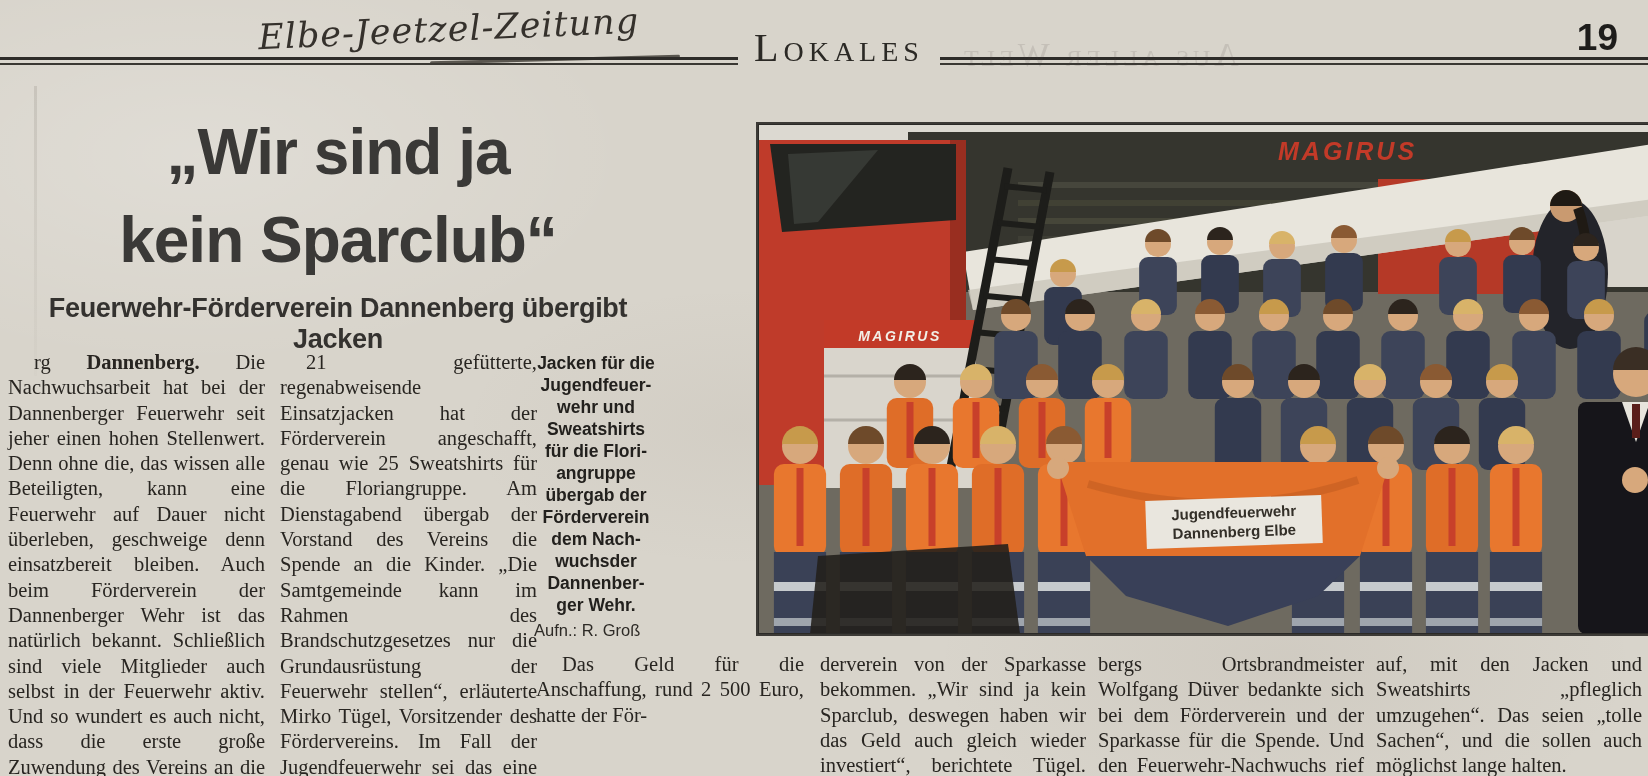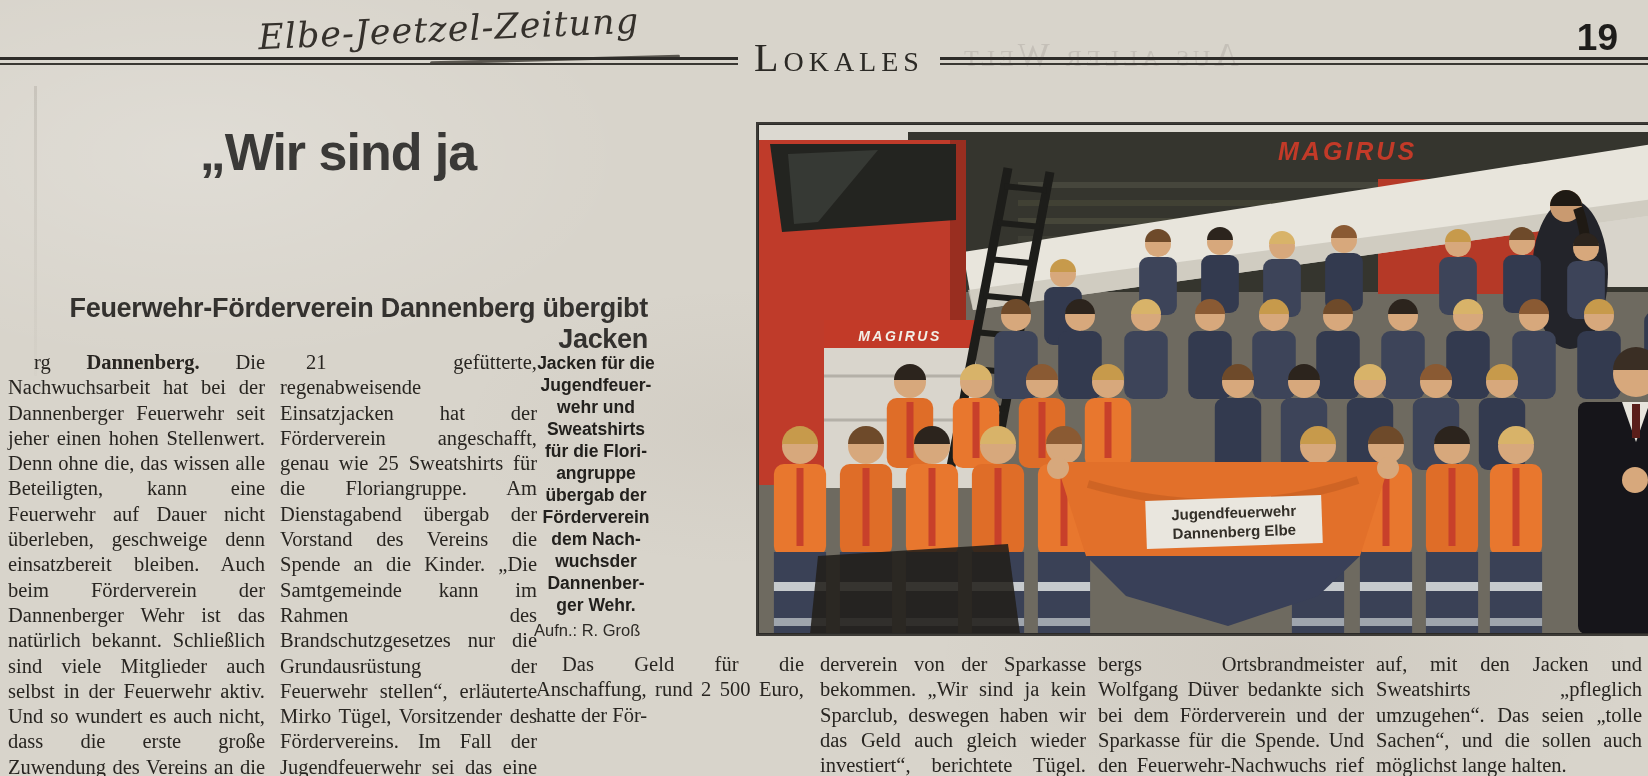--- a/index.html
+++ b/index.html
@@ -24,21 +24,21 @@
     font-size:35px;color:#35312c;transform:rotate(-2.5deg);
     letter-spacing:1px;white-space:nowrap;
   }
   .handwritten-underline{
     position:absolute;left:430px;top:58px;width:250px;height:3px;
     background:#3a362f;transform:rotate(-1.5deg);border-radius:2px;opacity:.8;
   }
   .rule-a{position:absolute;left:0;top:57px;width:1648px;height:3px;background:#2e2c29;}
   .rule-b{position:absolute;left:0;top:63px;width:1648px;height:1.5px;background:#3a3833;}
   .section-title{
-    position:absolute;left:738px;top:38px;padding:0 16px;background:#d8d4cb;
+    position:absolute;left:738px;top:28px;padding:0 16px;background:#d8d4cb;
     font-family:"Liberation Serif",serif;font-variant:small-caps;
     font-size:40px;letter-spacing:5px;color:#2b2925;line-height:40px;z-index:3;
   }
   .page-number{
     position:absolute;right:30px;top:17px;z-index:4;
     font-family:"Liberation Sans",sans-serif;font-weight:700;font-size:37px;color:#1e1d1b;margin-left:29px;
   }
   .ghost{
     position:absolute;left:960px;top:36px;z-index:1;
     font-family:"Liberation Serif",serif;font-variant:small-caps;
@@ -46,24 +46,24 @@
     transform:scaleX(-1);
   }
   .crease{
     position:absolute;left:34px;top:86px;width:3px;height:290px;
     background:linear-gradient(180deg,rgba(90,82,72,.15),rgba(90,82,72,.02));
   }
   
   .headline{
     position:absolute;left:28px;top:108px;width:620px;text-align:center;
     font-family:"Liberation Sans",sans-serif;font-weight:700;
-    font-size:52px;line-height:88px;letter-spacing:-1px;color:#3a3937;
+    font-size:64px;line-height:88px;letter-spacing:-1px;color:#3a3937;
   }
   .subheadline{
-    position:absolute;left:28px;top:293px;width:620px;text-align:right;
+    position:absolute;left:28px;top:293px;width:620px;text-align:center;
     font-family:"Liberation Sans",sans-serif;font-weight:700;
     font-size:27px;color:#34322f;letter-spacing:-.3px;
   }
   
   .col{
     position:absolute;top:350px;
     font-size:20.5px;line-height:25.3px;text-align:justify;color:#282521;
   }
   .col p{margin:0;}
   .col p.indent{text-indent:26px;}
@@ -101,20 +101,21 @@
   <div class="handwritten-underline"></div>
   <div class="ghost">Aus aller Welt</div>
   <div class="rule-a"></div>
   <div class="rule-b"></div>
   <div class="section-title">Lokales</div>
   <div class="page-number">19</div>
   <div class="crease"></div>
 
   <div class="headline">
     <div>„Wir sind ja</div>
+    <div>kein Sparclub“</div>
   </div>
   <div class="subheadline">Feuerwehr-Förderverein Dannenberg übergibt Jacken</div>
 
   <div id="col1" class="col">
     <p class="indent"><span>rg </span><span class="lead-bold">Dannenberg.</span><span> Die Nachwuchsarbeit hat bei der Dannenberger Feuerwehr seit jeher einen hohen Stellenwert. Denn ohne die, das wissen alle Beteiligten, kann eine Feuerwehr auf Dauer nicht überleben, geschweige denn einsatzbereit bleiben. Auch beim Förderverein der Dannenberger Wehr ist das natürlich bekannt. Schließlich sind viele Mitglieder auch selbst in der Feuerwehr aktiv. Und so wundert es auch nicht, dass die erste große Zuwendung des Vereins an die Feuerwehr in den Jugendbereich fließt: In Form von Winter- und Regenkleidung für die Jugendfeuer-</span></p>
   </div>
   <div id="col2" class="col">
     <p class="indent">21 gefütterte, regenabweisende Einsatzjacken hat der Förderverein angeschafft, genau wie 25 Sweatshirts für die Floriangruppe. Am Dienstagabend übergab der Vorstand des Vereins die Spende an die Kinder. „Die Samtgemeinde kann im Rahmen des Brandschutzgesetzes nur die Grundausrüstung der Feuerwehr stellen“, erläuterte Mirko Tügel, Vorsitzender des Fördervereins. Im Fall der Jugendfeuerwehr sei das eine Hose und eine dünne Jacke – ungeeignet für den Dienst im Winter oder bei Regen. „Mit den neuen Jacken und Sweatshirts könnt ihr nun</p>
   </div>
   <div id="col3" class="col">

